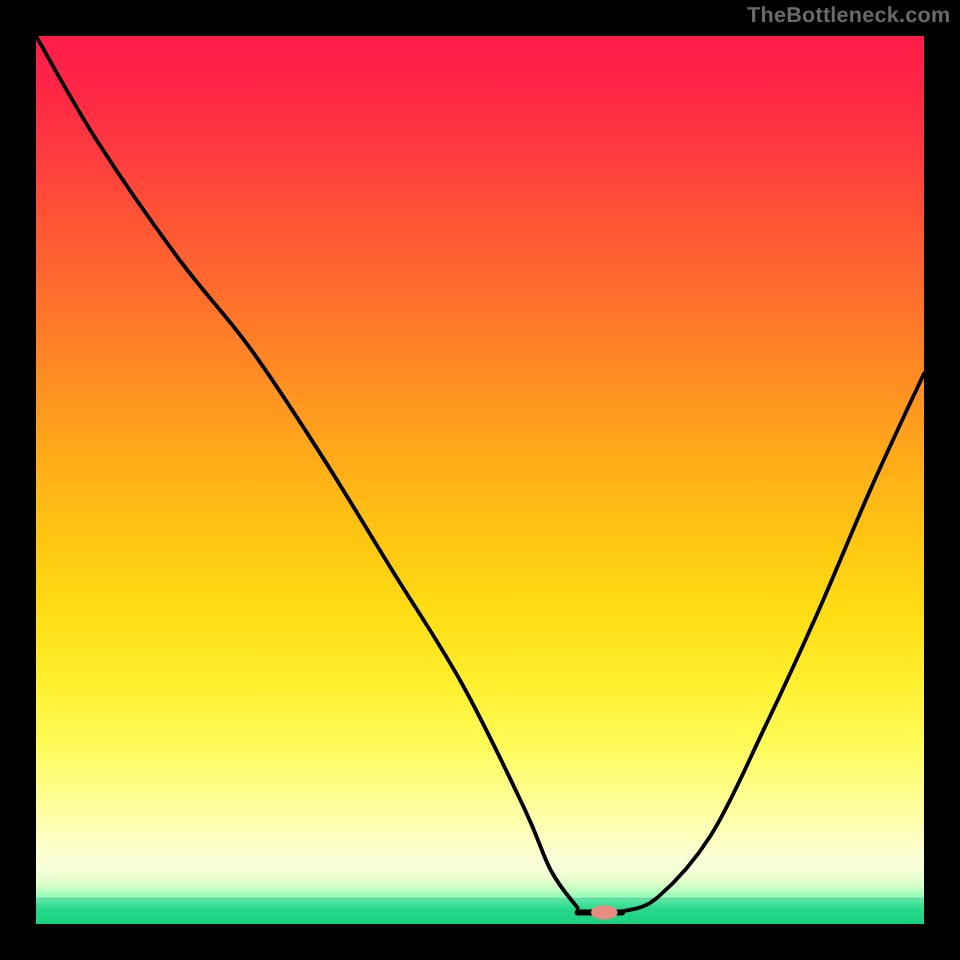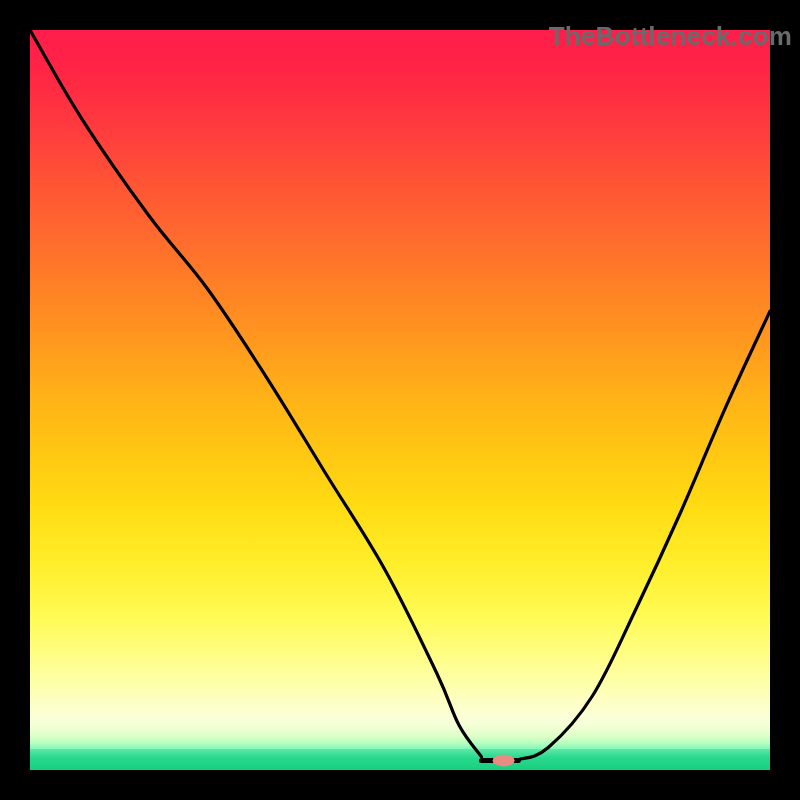--- a/index.html
+++ b/index.html
@@ -15,25 +15,24 @@
     position: relative;
     width: 800px;
     height: 800px;
     background: #000;
   }
   .watermark {
     position: absolute;
     top: 2px;
     right: 8px;
     color: #6a6a6a;
-    font-size: 26px;
+    font-size: 18px;
     font-weight: 600;
     letter-spacing: 0.2px;
     z-index: 30;
-    margin-top: 19px;
   }
   .plot-box {
     position: absolute;
     left: 30px;
     top: 30px;
     width: 740px;
     height: 740px;
     overflow: hidden;
     z-index: 10;
   }

